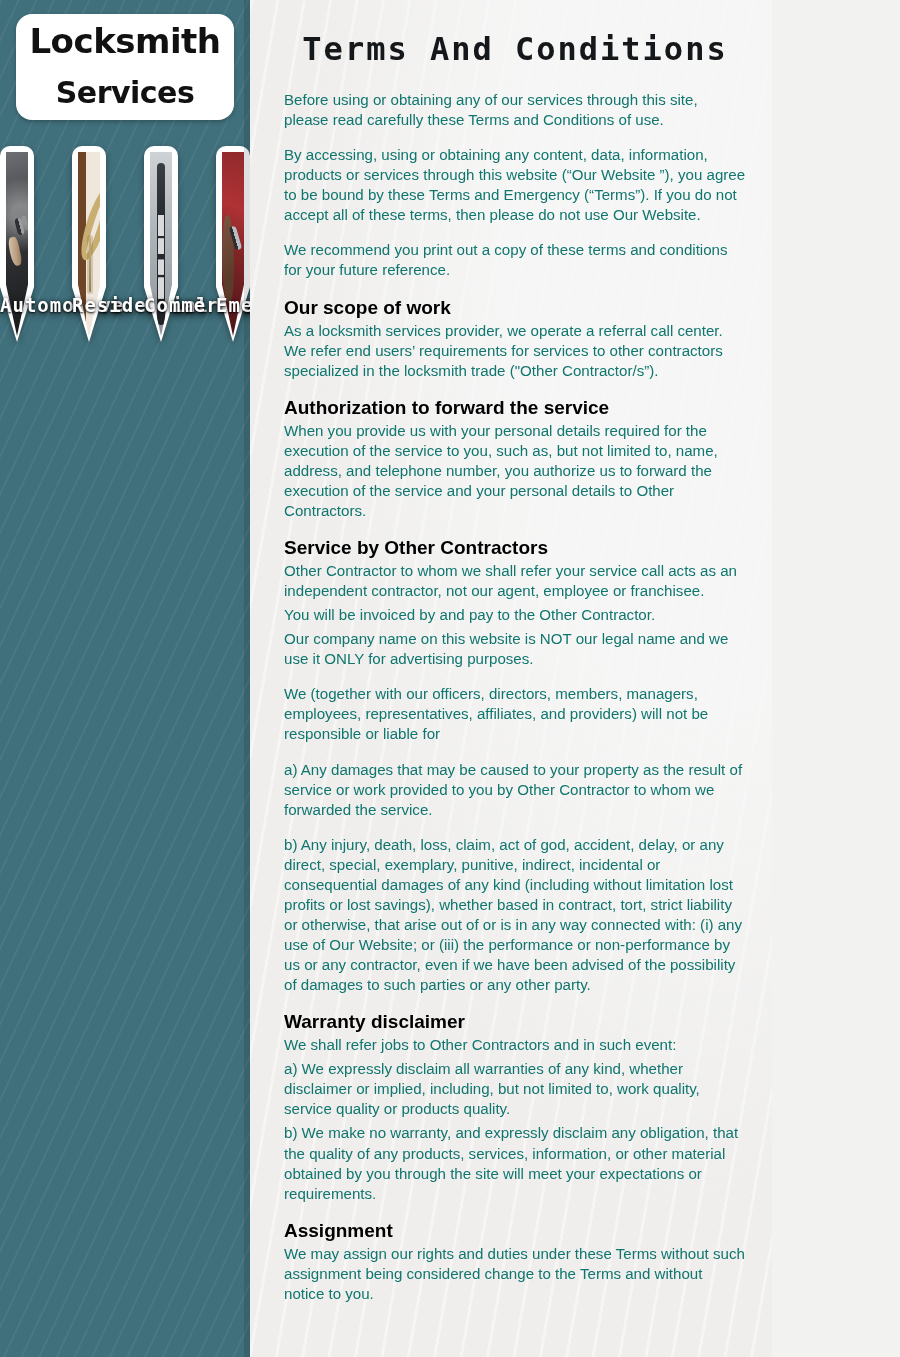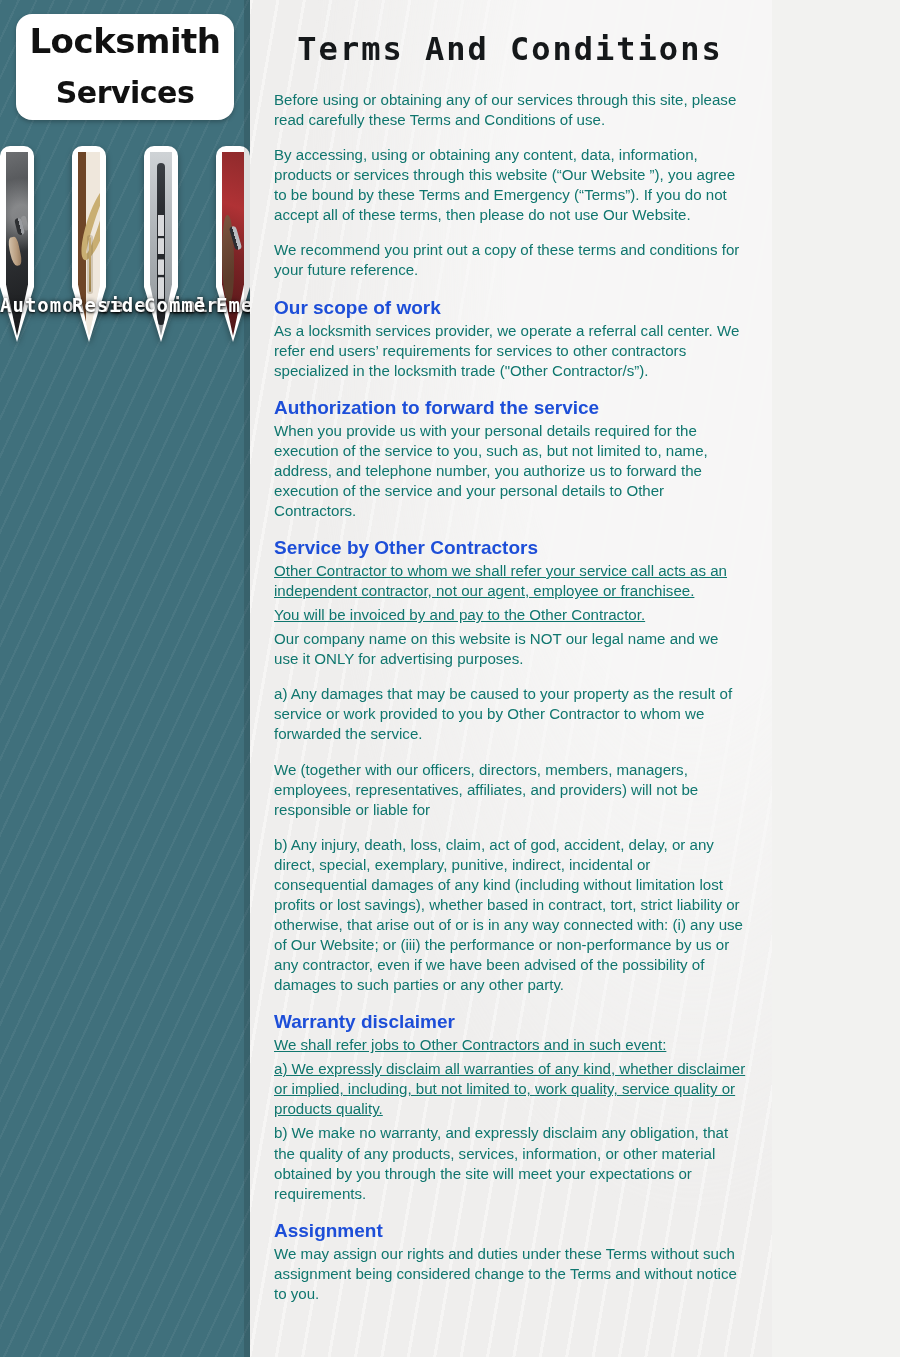--- a/index.html
+++ b/index.html
@@ -204,21 +204,21 @@
     width: 34%; height: 13%;
     background: linear-gradient(90deg, #2b2d31 0 45%, #b9bcc0 45% 100%);
     border-radius: 5px;
     transform: rotate(-16deg);
   }
 
   
   .content {
     flex: 1 1 auto;
     position: relative;
-    padding: 22px 26px 0 24px;
+    padding: 22px 26px 0 34px;
     background: #efeeed;
     overflow: hidden;
   }
   .content::before {
     content: "";
     position: absolute;
     inset: 0;
     background:
       repeating-linear-gradient(100deg, rgba(255,255,255,0.75) 0 3px, rgba(0,0,0,0) 3px 26px),
       radial-gradient(ellipse at 85% 18%, rgba(255,255,255,0.85) 0 30%, rgba(0,0,0,0) 62%);
@@ -237,25 +237,25 @@
     letter-spacing: 2px;
     color: #15181a;
     margin: 8px 0 22px 0;
   }
   .doc p {
     font-size: 15.1px;
     line-height: 1.33;
     color: #0f766e;
     margin: 0 0 15px 0;
   }
-  .doc p.tight { margin-bottom: 4px; text-decoration: underline; }
+  .doc p.tight { margin-bottom: 4px; }
   .doc h2 {
     font-size: 19px;
     font-weight: bold;
-    color: #1d4ed8;
+    color: #000000;
     margin: 16px 0 2px 0;
   }
 </style>
 </head>
 <body>
 
 <div class="page">
 
   <aside class="sidebar">
 
@@ -314,22 +314,22 @@
 
       <h2>Authorization to forward the service</h2>
       <p>When you provide us with your personal details required for the execution of the service to you, such as, but not limited to, name, address, and telephone number, you authorize us to forward the execution of the service and your personal details to Other Contractors.</p>
 
       <h2>Service by Other Contractors</h2>
       <p class="tight">Other Contractor to whom we shall refer your service call acts as an independent contractor, not our agent, employee or franchisee.</p>
       <p class="tight">You will be invoiced by and pay to the Other Contractor.</p>
 
       <p>Our company name on this website is NOT our legal name and we use it ONLY for advertising purposes.</p>
 
+      <p>We (together with our officers, directors, members, managers, employees, representatives, affiliates, and providers) will not be responsible or liable for</p>
       <p>a) Any damages that may be caused to your property as the result of service or work provided to you by Other Contractor to whom we forwarded the service.</p>
-      <p>We (together with our officers, directors, members, managers, employees, representatives, affiliates, and providers) will not be responsible or liable for</p>
       <p>b) Any injury, death, loss, claim, act of god, accident, delay, or any direct, special, exemplary, punitive, indirect, incidental or consequential damages of any kind (including without limitation lost profits or lost savings), whether based in contract, tort, strict liability or otherwise, that arise out of or is in any way connected with: (i) any use of Our Website; or (iii) the performance or non-performance by us or any contractor, even if we have been advised of the possibility of damages to such parties or any other party.</p>
 
       <h2>Warranty disclaimer</h2>
       <p class="tight">We shall refer jobs to Other Contractors and in such event:</p>
       <p class="tight">a) We expressly disclaim all warranties of any kind, whether disclaimer or implied, including, but not limited to, work quality, service quality or products quality.</p>
       <p>b) We make no warranty, and expressly disclaim any obligation, that the quality of any products, services, information, or other material obtained by you through the site will meet your expectations or requirements.</p>
 
       <h2>Assignment</h2>
       <p>We may assign our rights and duties under these Terms without such assignment being considered change to the Terms and without notice to you.</p>
     </div>

